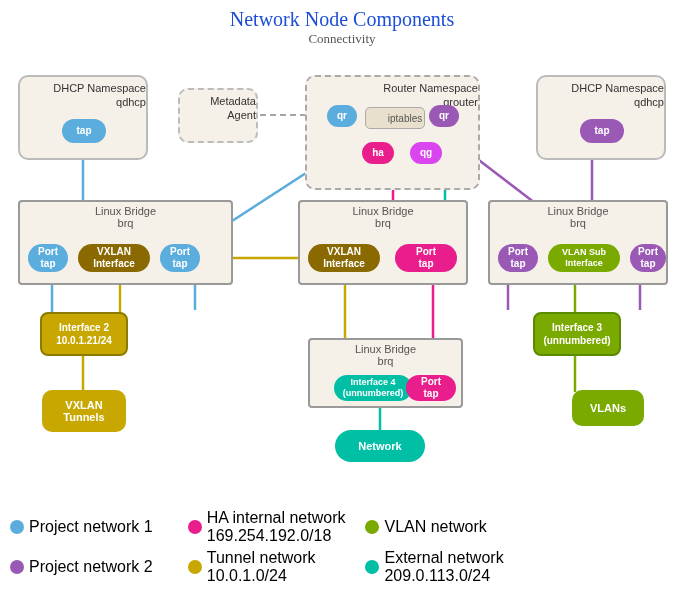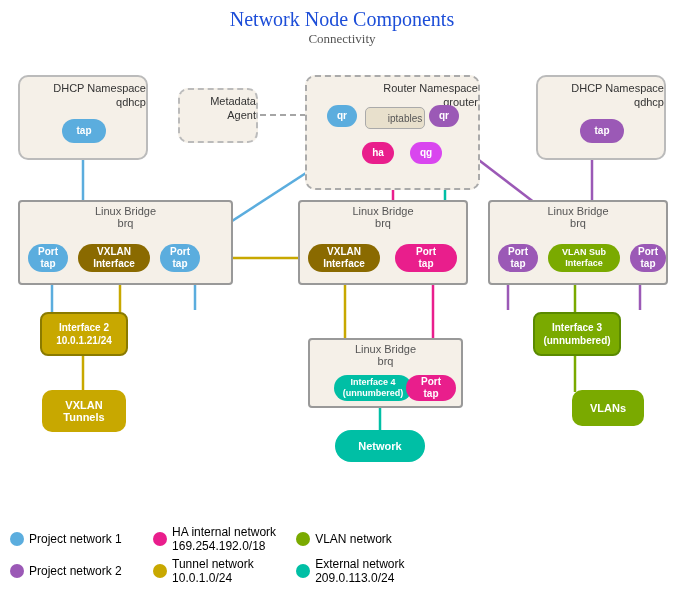--- a/index.html
+++ b/index.html
@@ -110,21 +110,21 @@
     }
 
     
     .legend {
       position: absolute;
       bottom: 10px;
       left: 10px;
       display: grid;
       grid-template-columns: 1fr 1fr 1fr;
       gap: 4px 20px;
-      font-size: 12px;
+      font-size: 16px;
     }
     .legend-item {
       display: flex;
       align-items: center;
       gap: 5px;
     }
     .legend-dot {
       width: 14px;
       height: 14px;
       border-radius: 50%;

